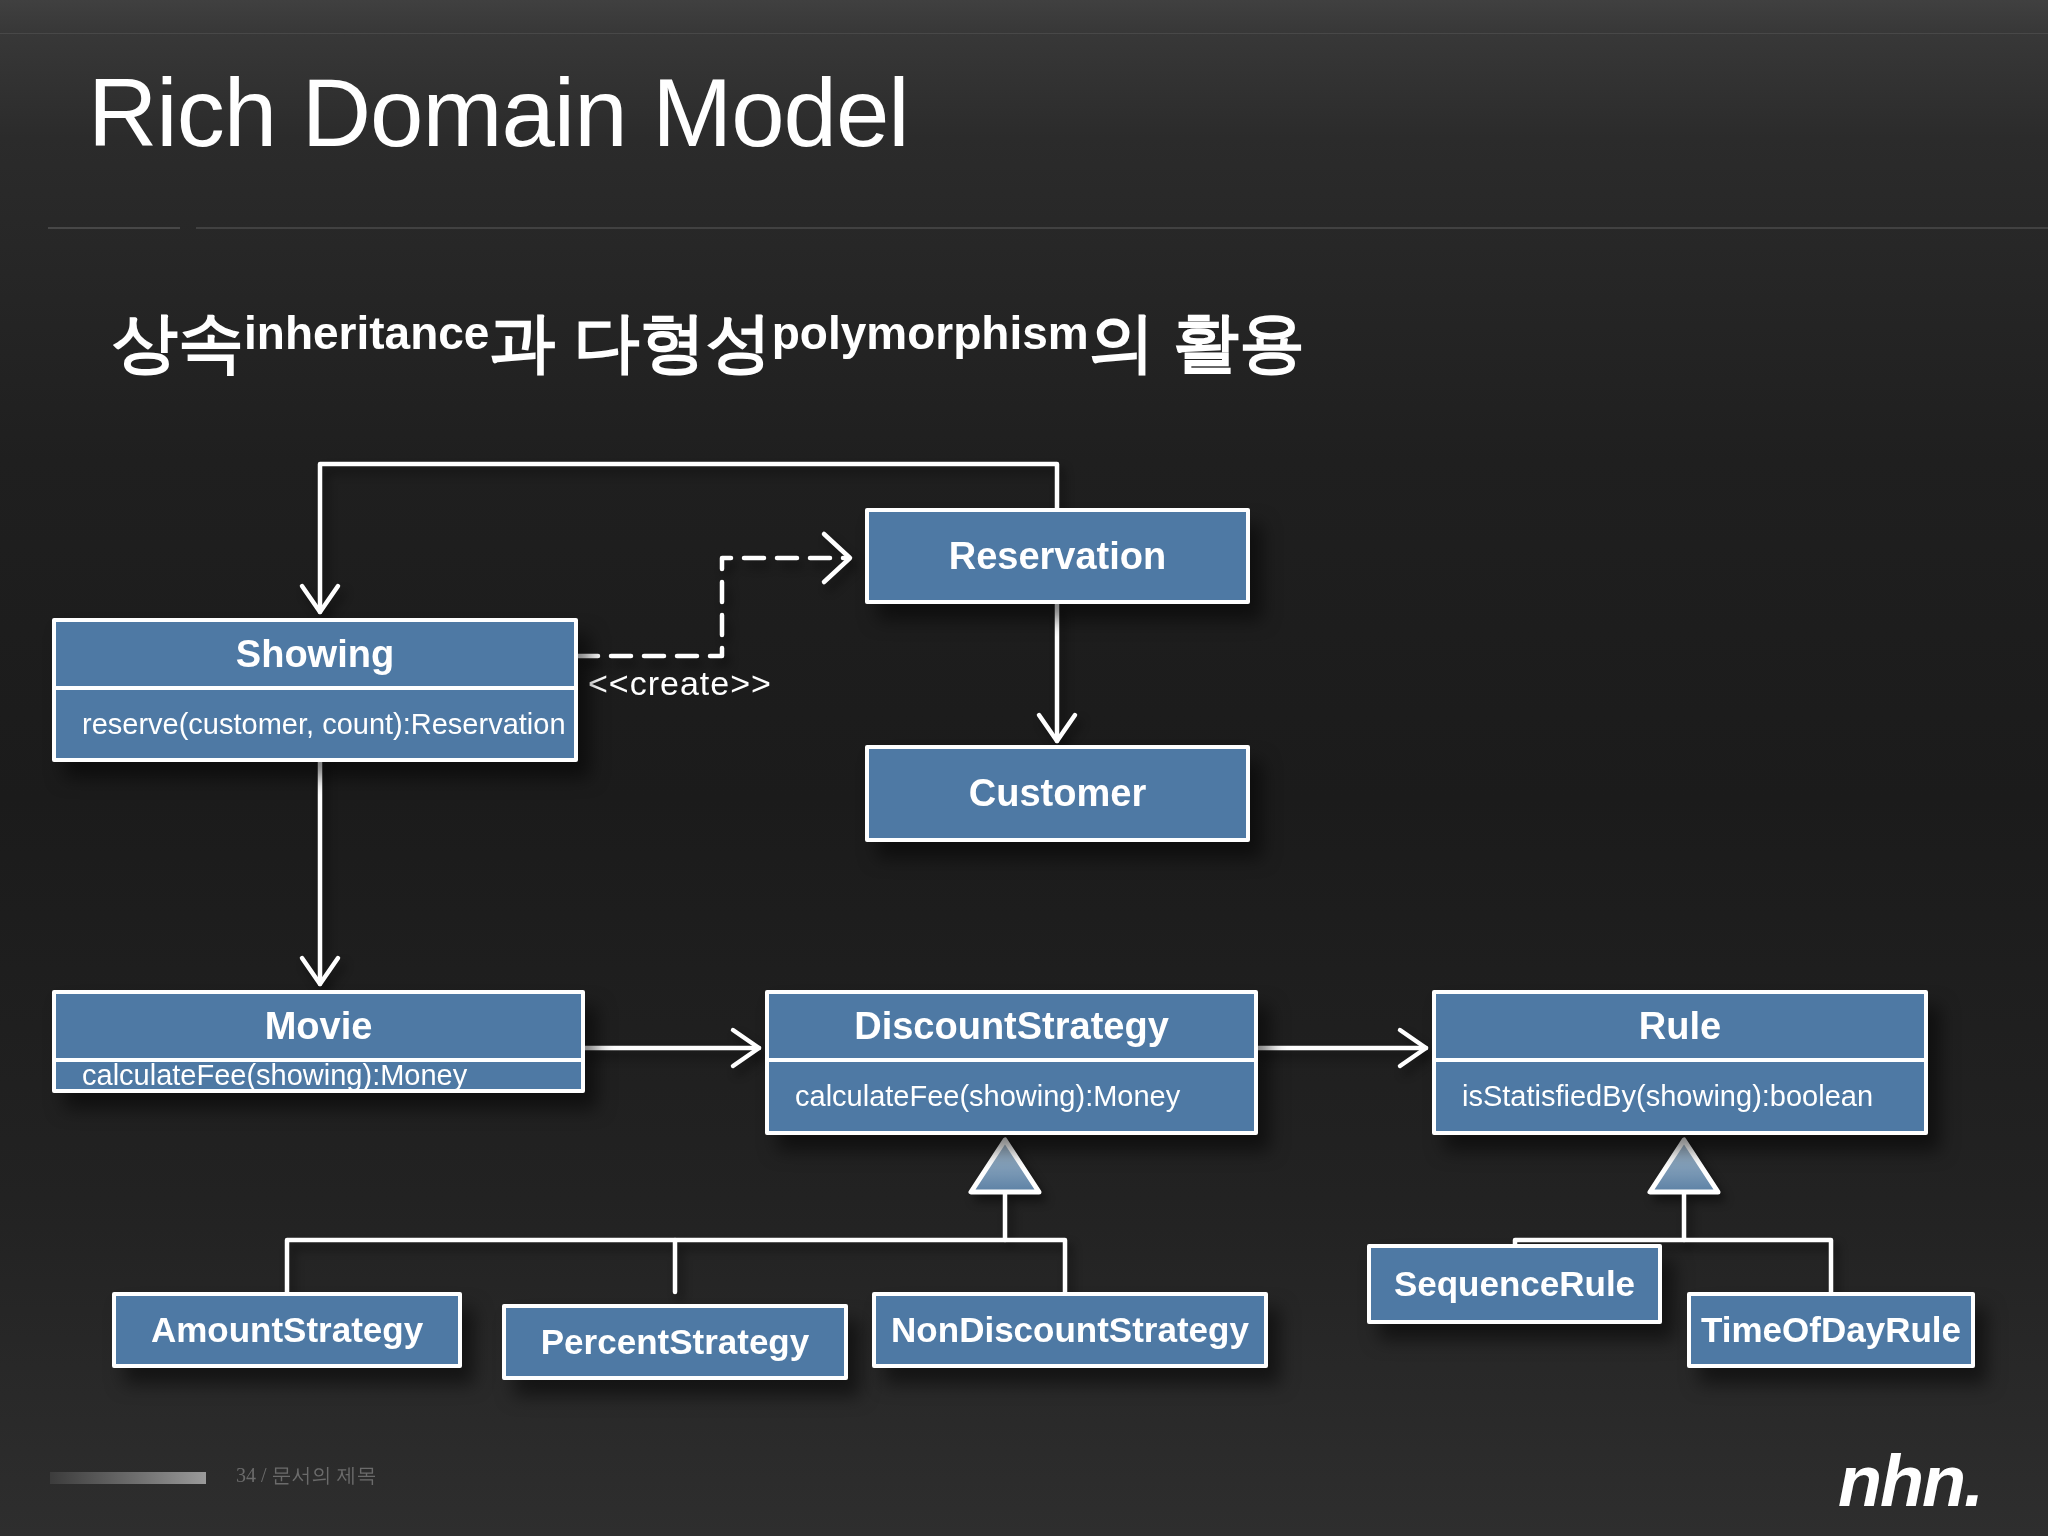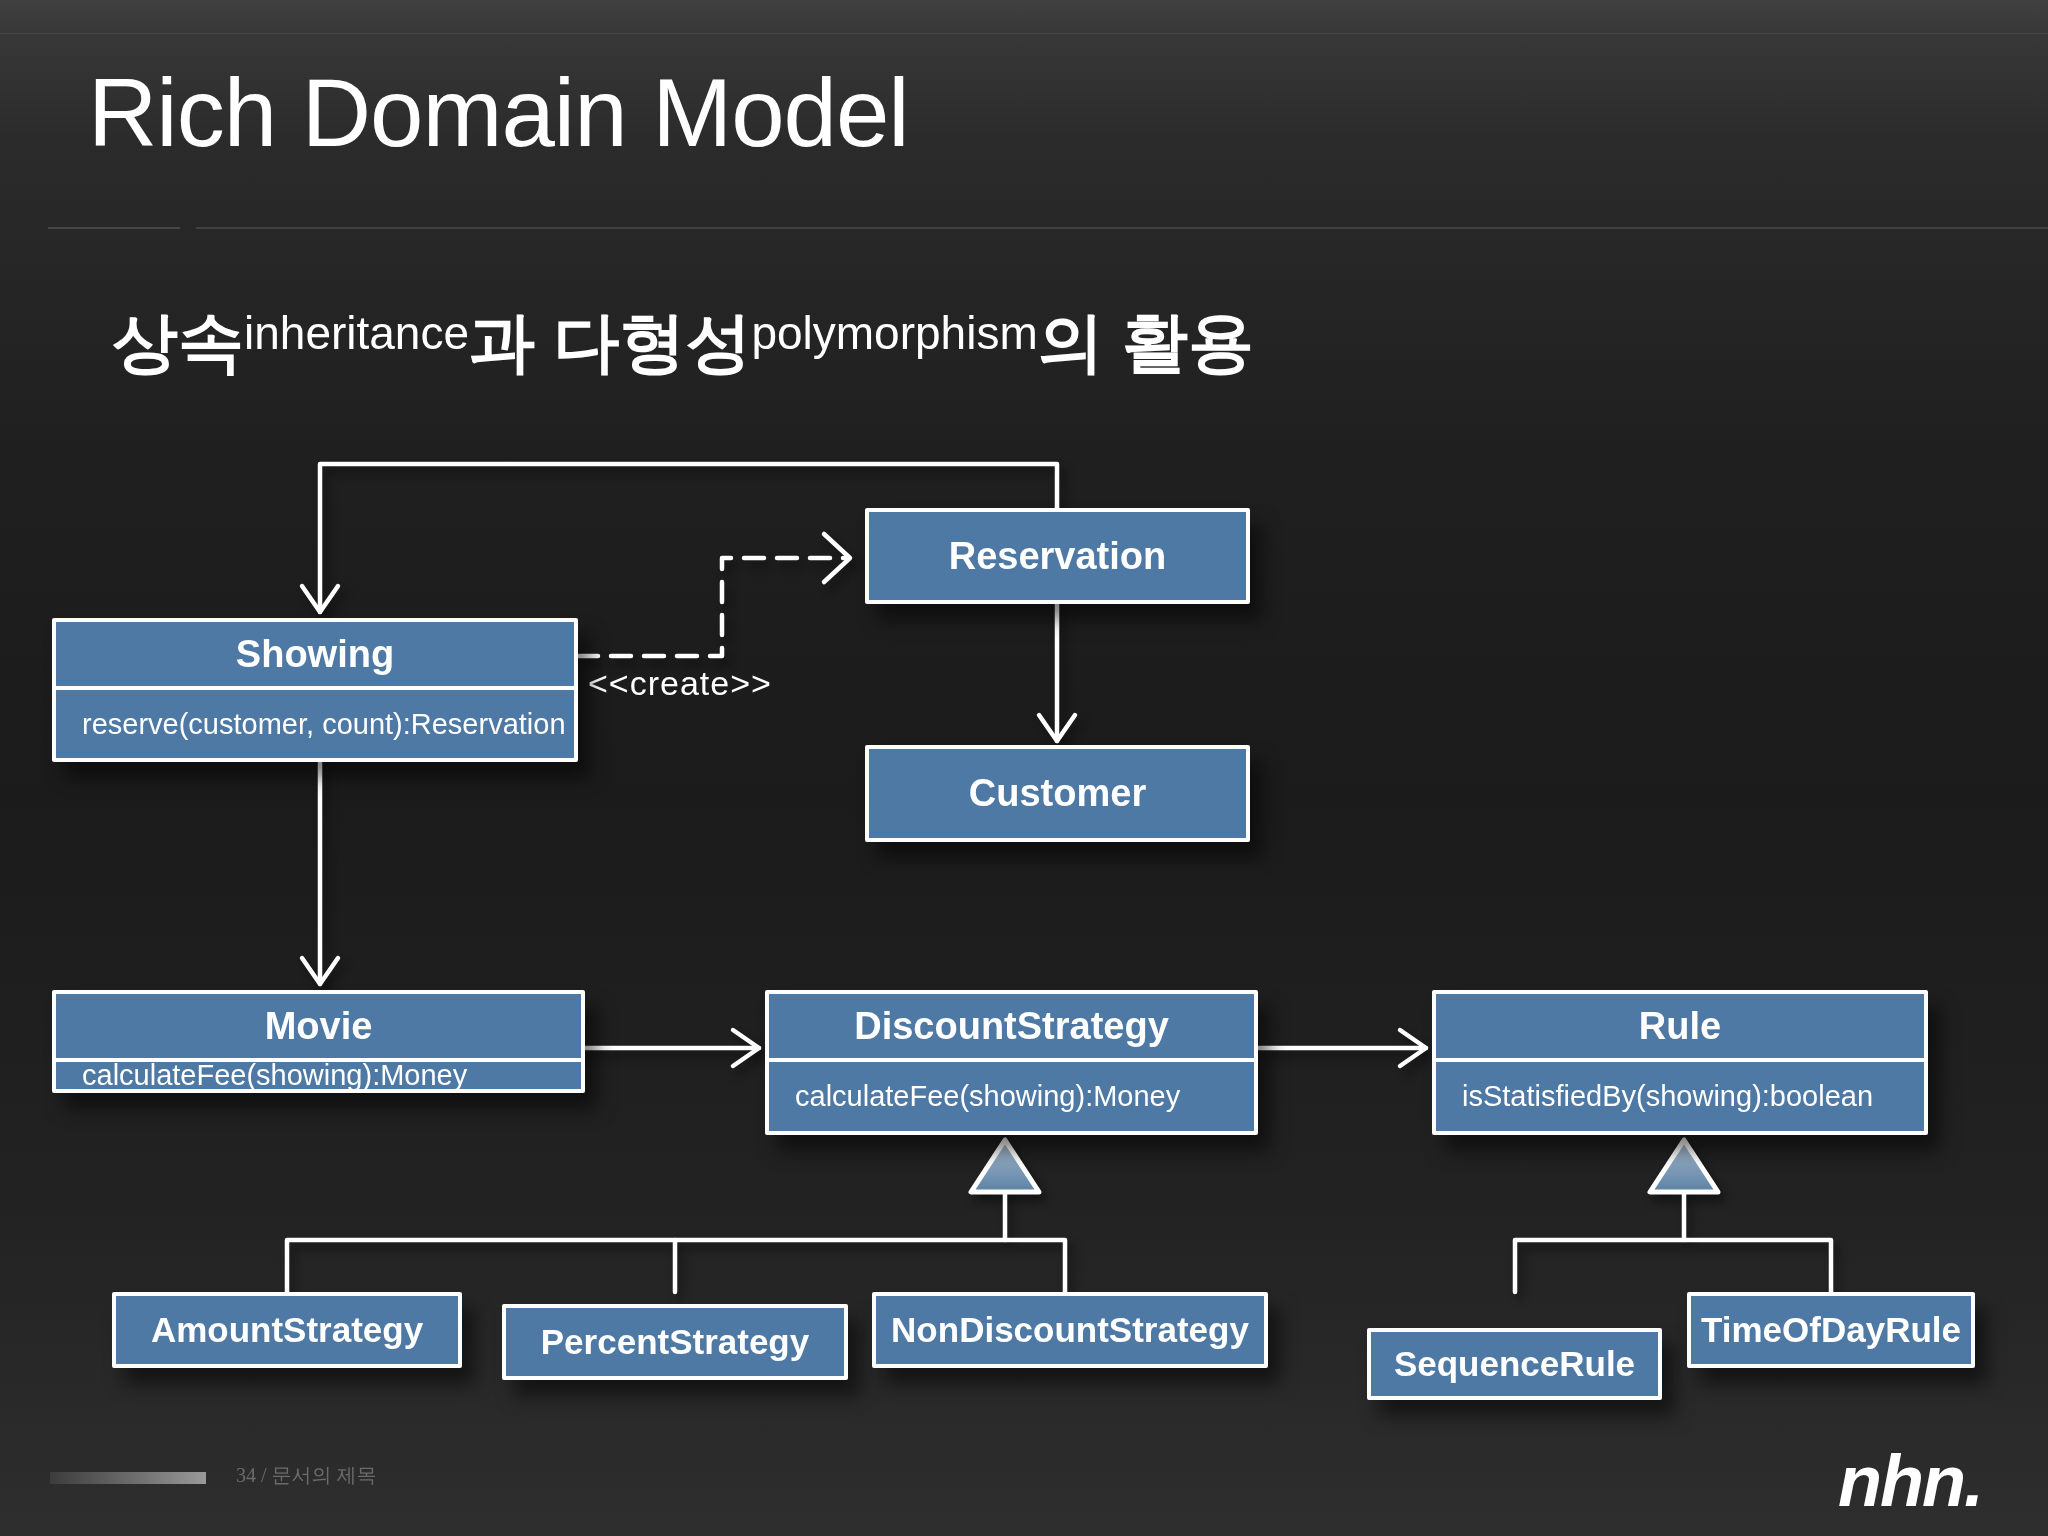--- a/index.html
+++ b/index.html
@@ -29,21 +29,21 @@
   .title-divider-b {
     position: absolute; left: 196px; top: 227px; width: 1852px; height: 2px;
     background: #414141;
   }
   .subtitle {
     position: absolute; left: 112px; top: 300px;
     display: flex; align-items: flex-start; white-space: pre;
     color: #ffffff;
   }
   .subtitle .k { font-size: 66px; font-weight: 700; line-height: 1.3; }
-  .subtitle .e { font-size: 46px; font-weight: 400; line-height: 1.1; margin-top: 8px; }
+  .subtitle .e { font-size: 46px; font-weight: 700; line-height: 1.1; margin-top: 8px; }
 
   
   .uml {
     position: absolute; box-sizing: border-box;
     background: #4e79a4;
     border: 4px solid #ffffff;
     border-radius: 2px;
     color: #ffffff;
     box-shadow: 12px 16px 18px rgba(0,0,0,0.50);
   }
@@ -63,21 +63,21 @@
 
   #box-reservation { left: 865px; top: 508px;  width: 385px; height: 96px;  }
   #box-showing     { left: 52px;  top: 618px;  width: 526px; height: 144px; }
   #box-customer    { left: 865px; top: 745px;  width: 385px; height: 97px;  }
   #box-movie       { left: 52px;  top: 990px;  width: 533px; height: 103px; }
   #box-discount    { left: 765px; top: 990px;  width: 493px; height: 145px; }
   #box-rule        { left: 1432px;top: 990px;  width: 496px; height: 145px; }
   #box-amount      { left: 112px; top: 1292px; width: 350px; height: 76px;  }
   #box-percent     { left: 502px; top: 1292px; width: 346px; height: 76px; margin-top: 12px;  }
   #box-nondiscount { left: 872px; top: 1292px; width: 396px; height: 76px;  }
-  #box-sequence    { left: 1367px;top: 1328px; width: 295px; height: 72px;  }
+  #box-sequence    { left: 1367px;top: 1244px; width: 295px; height: 80px;  }
   #box-timeofday   { left: 1687px;top: 1292px; width: 288px; height: 76px;  }
 
   .create-label {
     position: absolute; left: 588px; top: 664px;
     font-size: 34px; color: #ffffff; font-weight: 400;
     letter-spacing: 1px; white-space: nowrap;
   }
 
   svg.wires { position: absolute; left: 0; top: 0;
     filter: drop-shadow(5px 7px 5px rgba(0,0,0,0.45)); }

